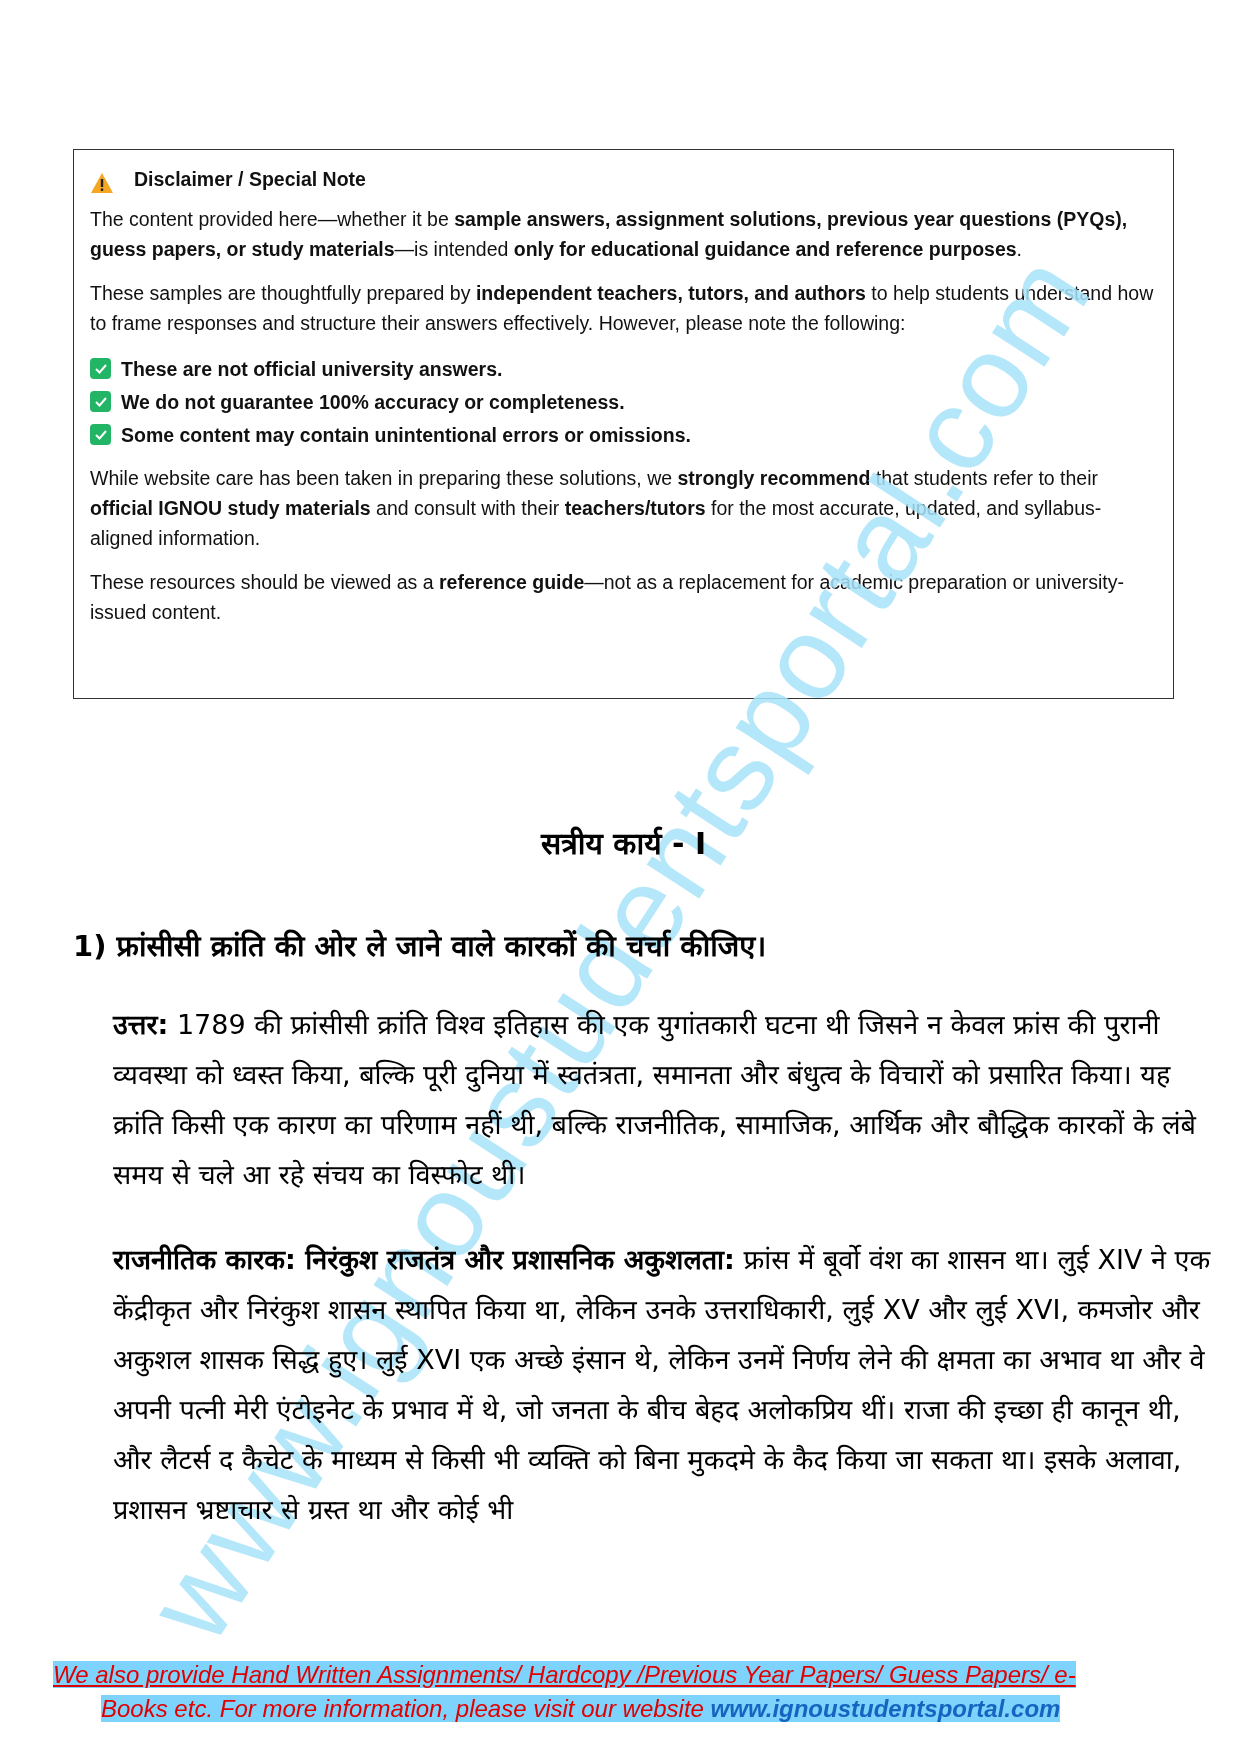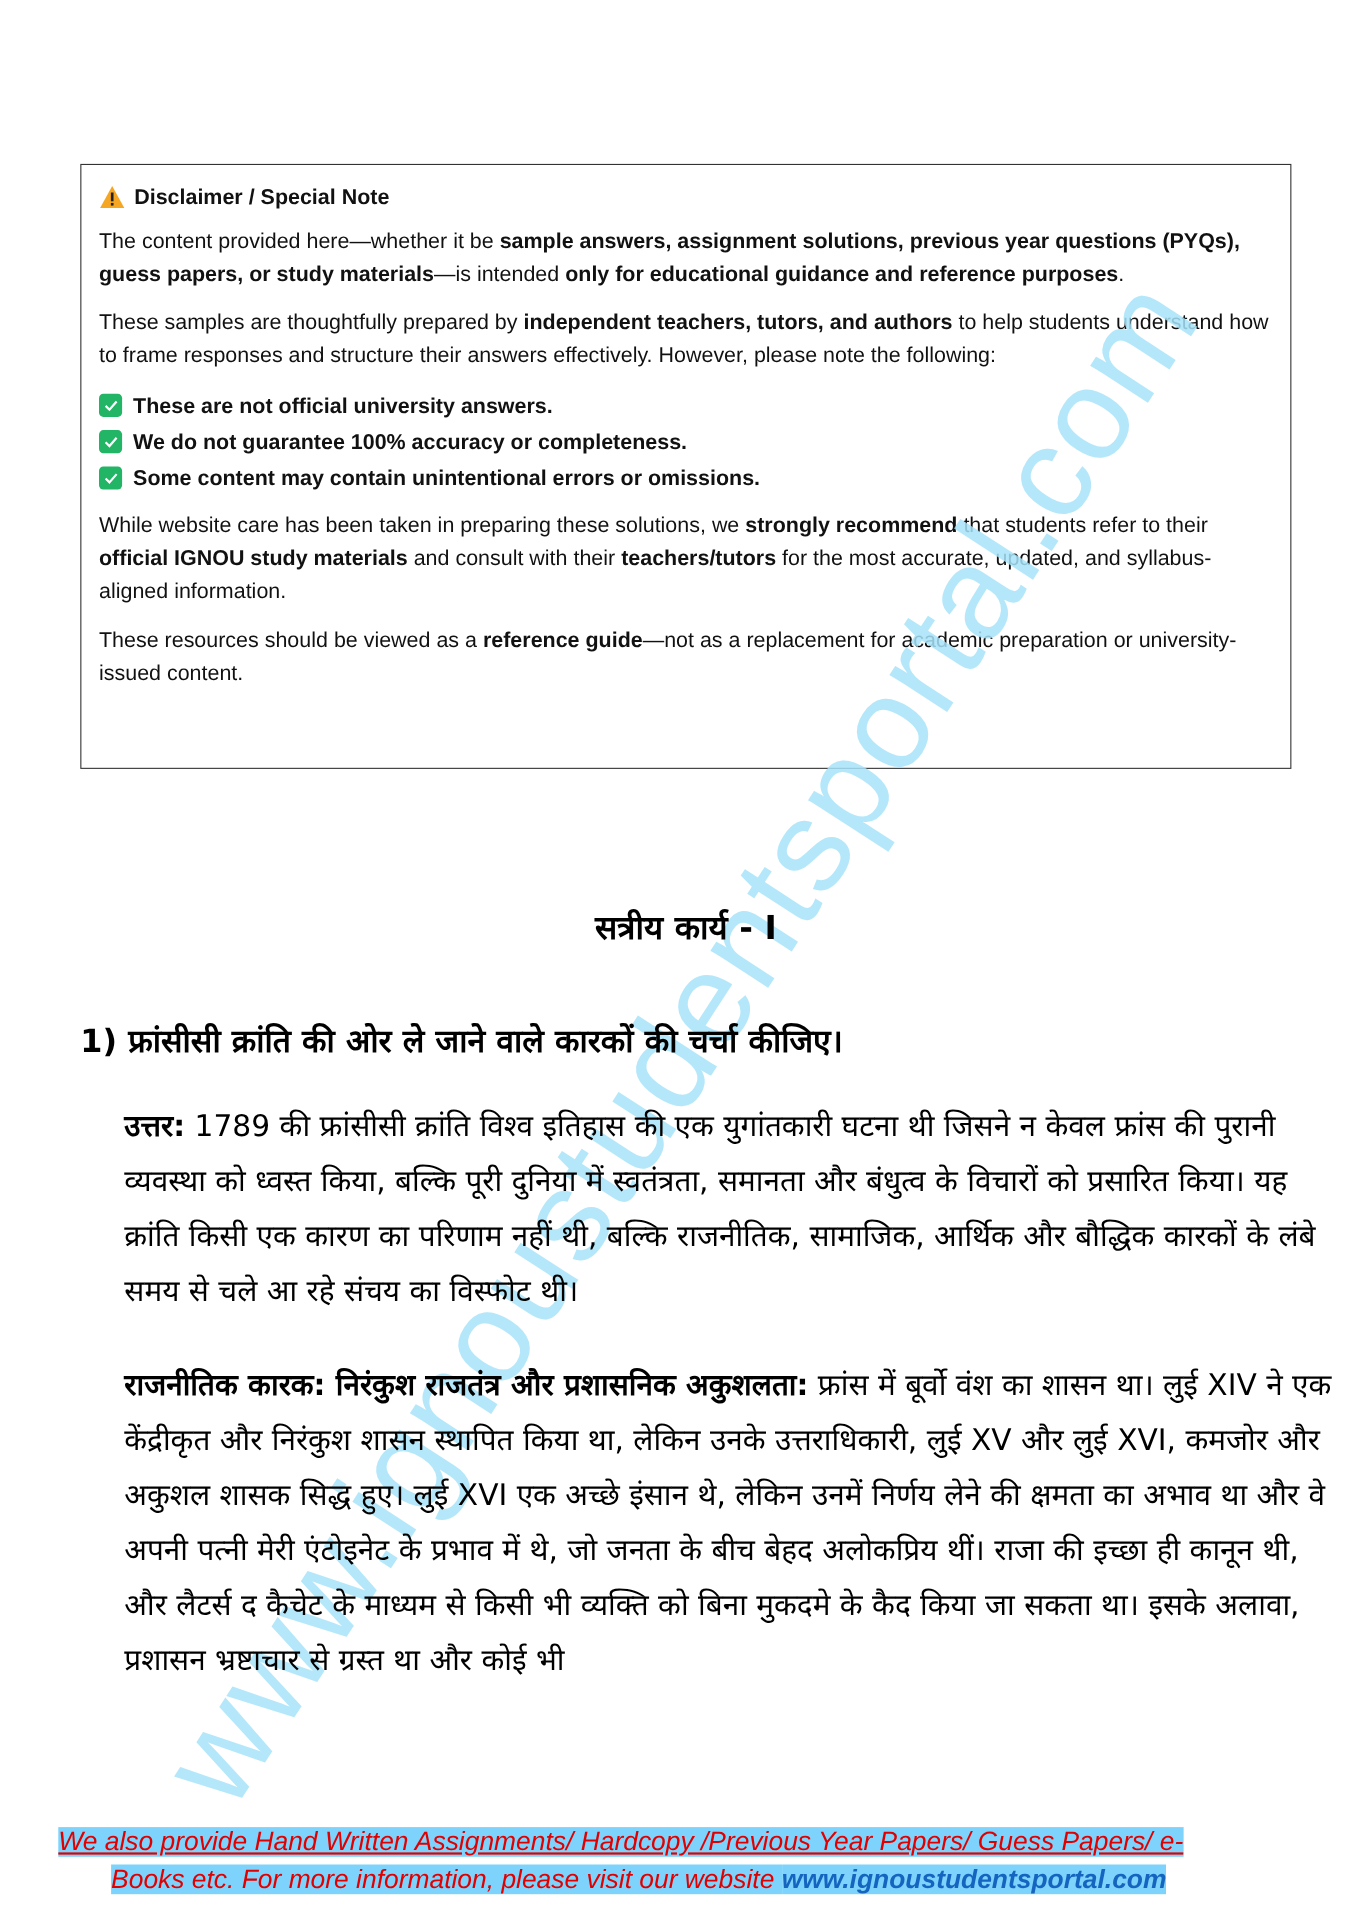--- a/index.html
+++ b/index.html
@@ -7,21 +7,21 @@
   .page { position: absolute; left: 0; top: 0; width: 1241px; height: 1755px; background: #fff; }
 
   
   .disclaimer {
     position: absolute; left: 73px; top: 149px; width: 1101px; height: 550px;
     border: 1.5px solid #333; box-sizing: border-box;
     padding: 14px 16px 0 16px;
     font-family: "Liberation Sans", "DejaVu Sans", sans-serif;
     font-size: 19.5px; color: #111; line-height: 30px;
   }
-  .disc-title { display: flex; align-items: center; font-weight: bold; margin-bottom: 10px; }
+  .disc-title { display: flex; align-items: flex-end; font-weight: bold; margin-bottom: 10px; gap: 12px; }
   .disc-title .warn { width: 24px; height: 22px; margin-right: 8px; }
   .disc-p { margin: 0 0 14px 0; }
   .disc-p b { font-weight: bold; }
   .check-list { margin: 0 0 12px 0; padding: 0; list-style: none; }
   .check-list li { display: flex; align-items: center; font-weight: bold; height: 33px; }
   .check-box {
     width: 21px; height: 21px; background: #21b565; border-radius: 4px; margin-right: 10px;
     display: inline-flex; align-items: center; justify-content: center; flex: 0 0 auto;
   }
   .footer-line { display: flex; align-items: center; font-weight: bold; margin-top: 2px; }

